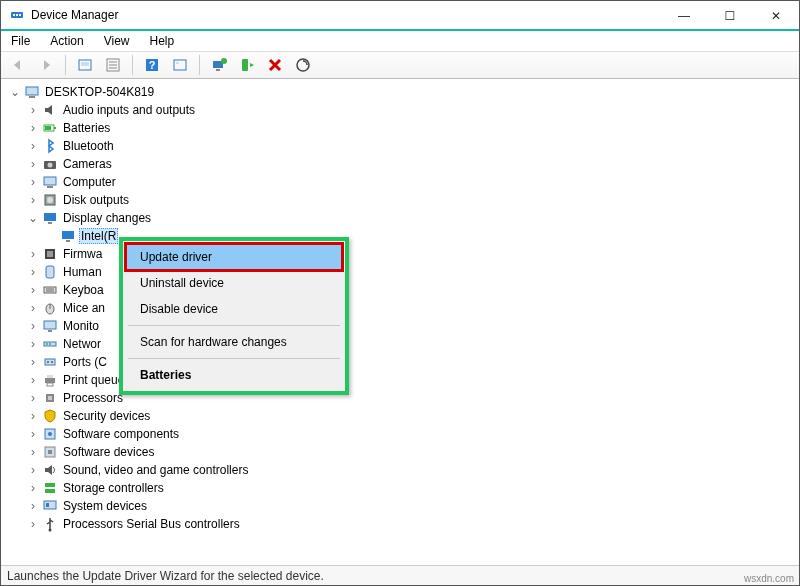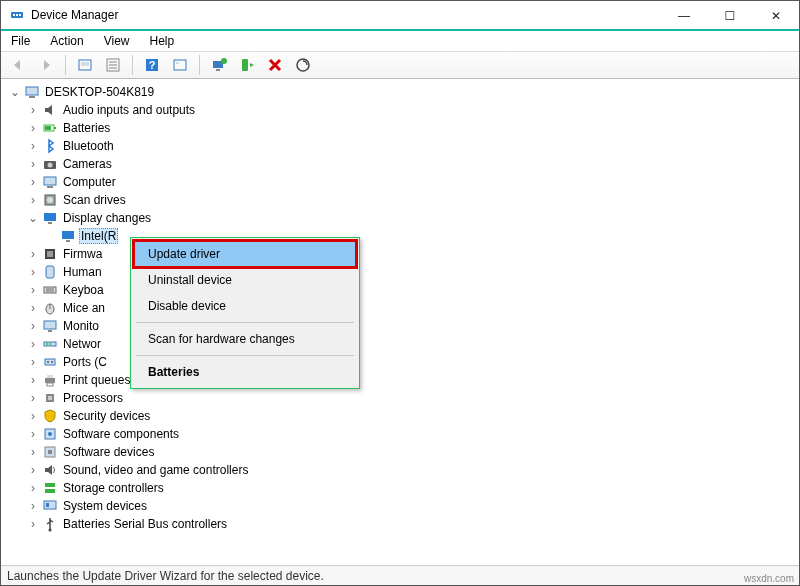--- a/index.html
+++ b/index.html
@@ -67,24 +67,24 @@
     white-space: nowrap;
   }
   .chev { width:12px; text-align:center; color:#6b6b6b; user-select:none; }
   .node .icon { width:16px; height:16px; display:flex; align-items:center; justify-content:center; }
   .label { padding: 0 2px; }
   .label.selected { background:#cde8ff; border:1px dotted #3399ff; padding:0 1px; }
   .indent-1 { padding-left: 18px; }
   .indent-2 { padding-left: 36px; }
   .context-menu {
     position: absolute;
-    left: 129px; top: 158px;
+    left: 118px; top: 158px;
     width: 230px;
     background: #f0f0f0;
-    border: 1px solid #22c55e;
+    border: 4px solid #22c55e;
     box-shadow: 2px 2px 4px rgba(0,0,0,.25);
     padding: 3px;
     font-size: 12px;
   }
   .ctx-item {
     padding: 6px 14px;
   }
   .ctx-item.highlight {
     background: #90c8f6;
     outline: 3px solid #d60000;
@@ -265,21 +265,21 @@
           <span class="label">Computer</span>
         </div>
         <div class="node indent-1">
           <span class="chev">›</span>
           <span class="icon">
             <svg width="16" height="16">
               <rect x="3" y="3" width="10" height="10" fill="#9aa" stroke="#555"></rect>
               <circle cx="8" cy="8" r="3" fill="#ddd"></circle>
             </svg>
           </span>
-          <span class="label">Scan drives</span>
+          <span class="label">Disk outputs</span>
         </div>
         <div class="node indent-1">
           <span class="chev">⌄</span>
           <span class="icon">
             <svg width="16" height="16">
               <rect x="2" y="3" width="12" height="8" fill="#2b7cd3"></rect>
               <rect x="6" y="12" width="4" height="2" fill="#888"></rect>
             </svg>
           </span>
           <span class="label">Display changes</span>
@@ -447,21 +447,21 @@
           <span class="label">System devices</span>
         </div>
         <div class="node indent-1">
           <span class="chev">›</span>
           <span class="icon">
             <svg width="16" height="16">
               <path d="M8 2v12M8 4l3 2M8 6l-3 2" stroke="#444" stroke-width="1.5" fill="none"></path>
               <circle cx="8" cy="14" r="1.5" fill="#444"></circle>
             </svg>
           </span>
-          <span class="label">Batteries Serial Bus controllers</span>
+          <span class="label">Processors Serial Bus controllers</span>
         </div>
       </div>
 
     <div class="context-menu" id="ctx">
         <div class="ctx-item highlight">Update driver</div>
         <div class="ctx-item">Uninstall device</div>
         <div class="ctx-item">Disable device</div>
         <div class="ctx-sep"></div>
         <div class="ctx-item">Scan for hardware changes</div>
         <div class="ctx-sep"></div>

